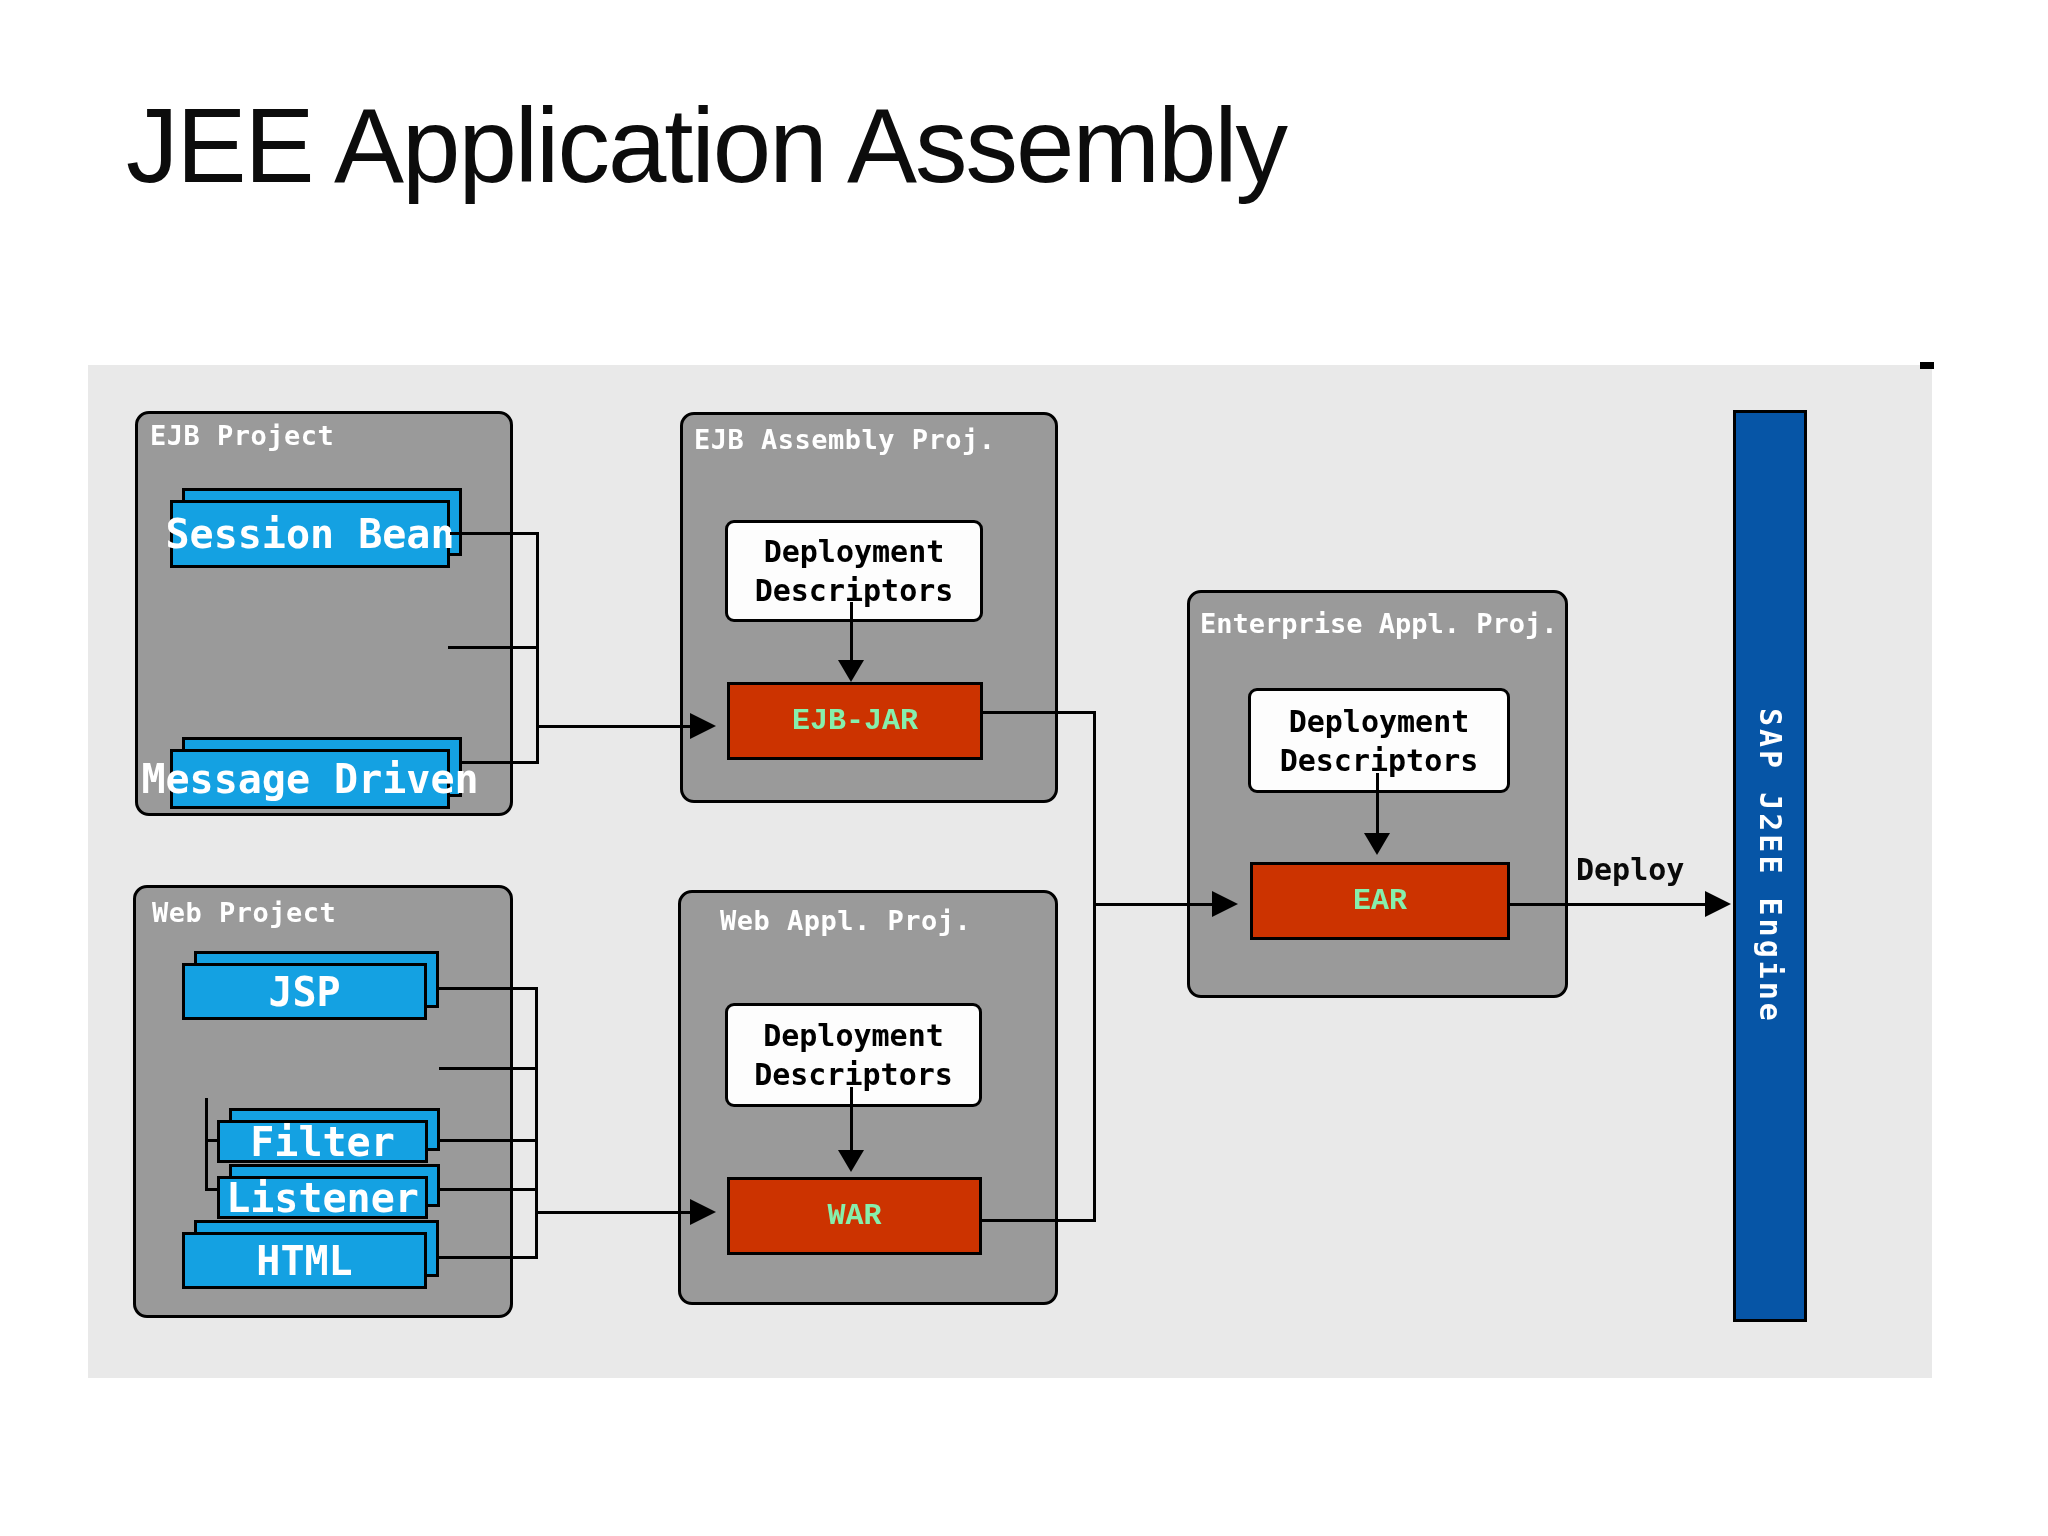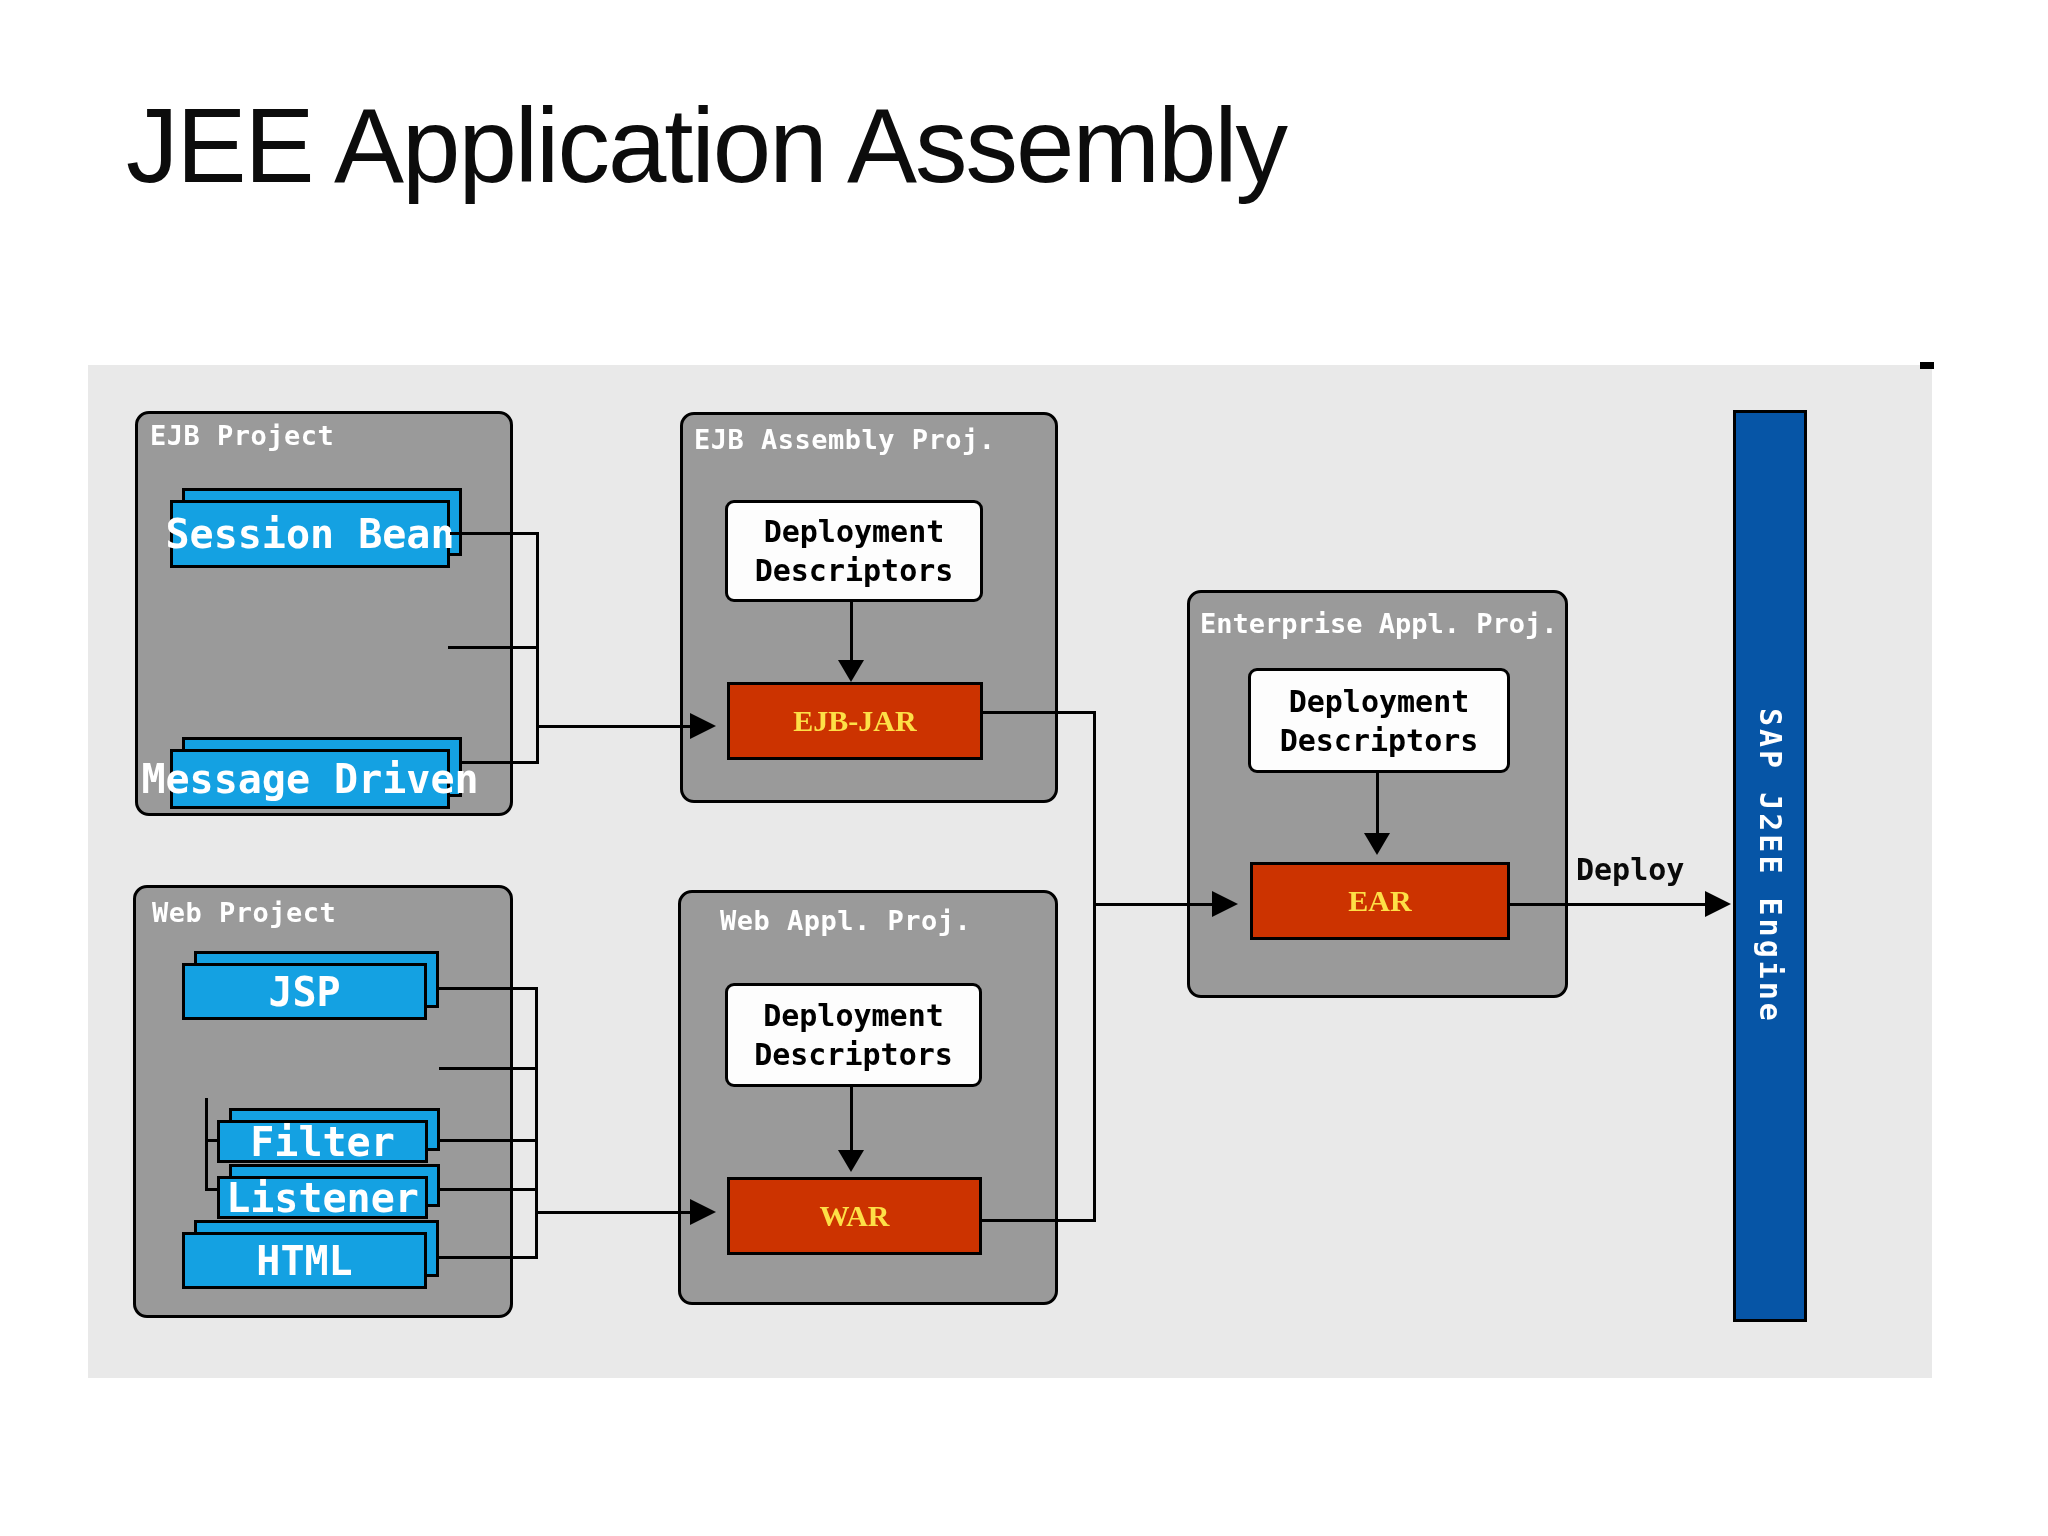--- a/index.html
+++ b/index.html
@@ -32,26 +32,26 @@
     position:absolute; left:0; top:0; width:100%; height:100%;
     background:var(--item-cyan); border:3px solid #000; box-sizing:border-box;
     display:flex; align-items:center; justify-content:center;
     color:#fff; font-family:"DejaVu Sans Mono", monospace; font-weight:bold; font-size:40px;
     white-space:nowrap;
   }
   .ddbox {
     position:absolute; background:#fdfdfd; border:3px solid #000; border-radius:9px;
     box-sizing:border-box; display:flex; align-items:center; justify-content:center;
     text-align:center; color:#000; font-family:"DejaVu Sans Mono", monospace;
-    font-weight:bold; font-size:30px; line-height:1.3; padding:4px 10px;
+    font-weight:bold; font-size:30px; line-height:1.3; padding:4px 10px;margin-top:20px;
   }
   .artifact {
     position:absolute; background:var(--artifact-red); border:3px solid #000;
     box-sizing:border-box; display:flex; align-items:center; justify-content:center;
-    color:#fde047; font-family:Liberation Serif, serif; font-weight:bold; font-size:30px;
+    color:#86efac; font-family:Liberation Mono, monospace; font-weight:bold; font-size:30px;
   }
   .engine {
     position:absolute; left:1733px; top:410px; width:74px; height:912px;
     background:var(--engine-blue); border:3px solid #000; box-sizing:border-box;
     display:flex; align-items:center; justify-content:center;
   }
   .engine-label {
     writing-mode:vertical-rl; color:#fff; font-family:"DejaVu Sans Mono", monospace;
     font-weight:bold; font-size:30px; letter-spacing:3px; white-space:nowrap;
   }

